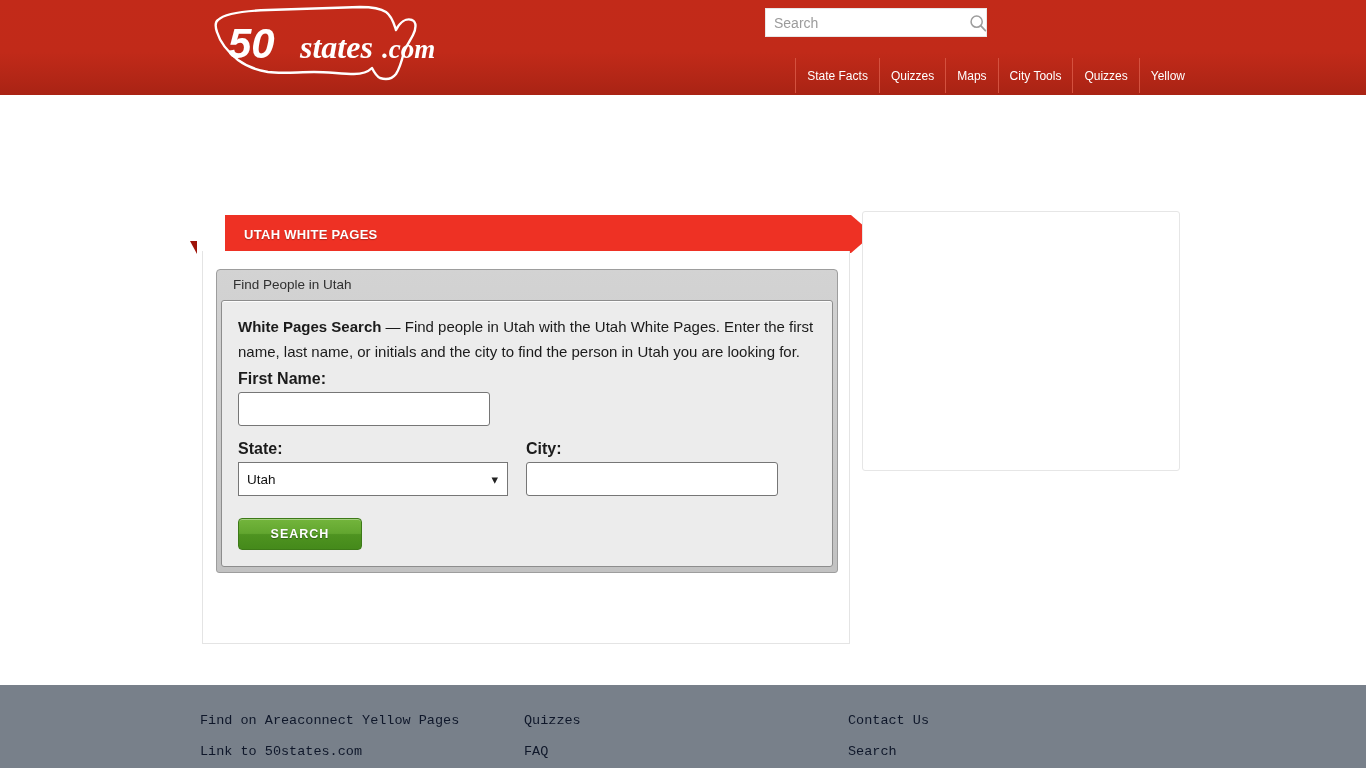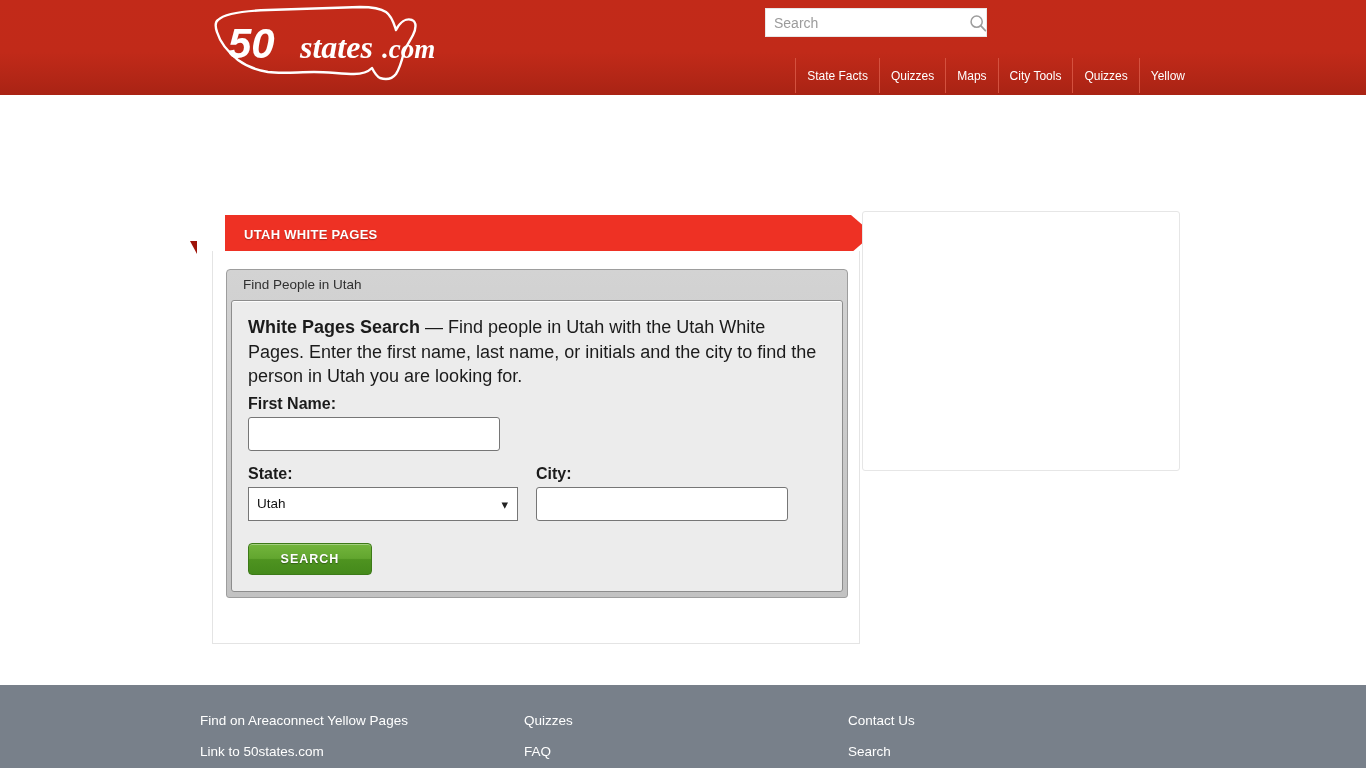--- a/index.html
+++ b/index.html
@@ -133,21 +133,21 @@
     width: 0; height: 0;
     border-left: 7px solid transparent;
     border-right: 0 solid transparent;
     border-top: 13px solid #9e1409;
   }
 
   
   #content-card {
     position: relative;
     width: 648px;
-    margin-left: 22px;
+    margin-left: 12px;
     min-height: 393px;
     background: #ffffff;
     border: 1px solid #e4e4e4;
     border-top: 0;
     padding: 18px 13px 42px 13px;
   }
 
   
   #widget {
     width: 622px;
@@ -166,21 +166,21 @@
   #widget-body {
     margin: 0 4px 5px 4px;
     background: #ececec;
     border: 1px solid #8d8d8d;
     border-radius: 3px;
     padding: 14px 16px 16px 16px;
     box-shadow: inset 0 1px 0 #fdfdfd;
   }
 
   #intro-text {
-    font-size: 18px;
+    font-size: 15px;
     color: #1b1b1b;
     line-height: 24.5px;
     margin: 0 0 6px 0;
   }
   #intro-text .strong { font-weight: bold; }
 
   .field-row {
     display: flex;
     gap: 18px;
     margin-top: 4px;
@@ -274,26 +274,27 @@
     position: relative;
     height: 83px;
     padding-top: 28px;
   }
   .footer-col {
     position: absolute;
     top: 28px;
   }
   .footer-link {
     display: block;
-    color: #ffffff;
+    color: #0f172a;
     font-size: 13.5px;
     text-decoration: none;
     margin-bottom: 16px;
     cursor: pointer;
     white-space: nowrap;
+    font-family: Liberation Mono, monospace;
   }
 </style>
 </head>
 <body>
 
 <div id="site-header">
   <div id="header-inner">
 
     <a id="logo" href="#">
       <svg width="230" height="86" viewBox="0 0 230 86" aria-hidden="true">

